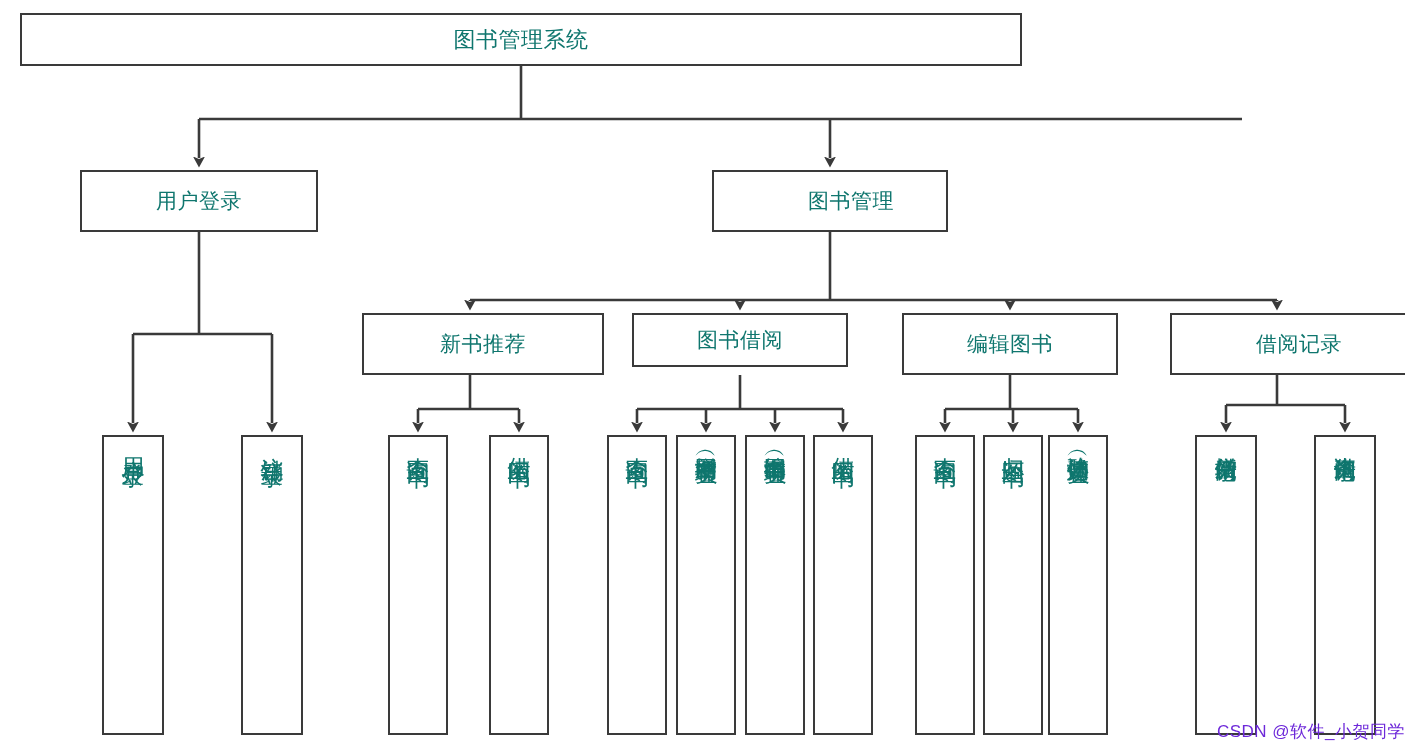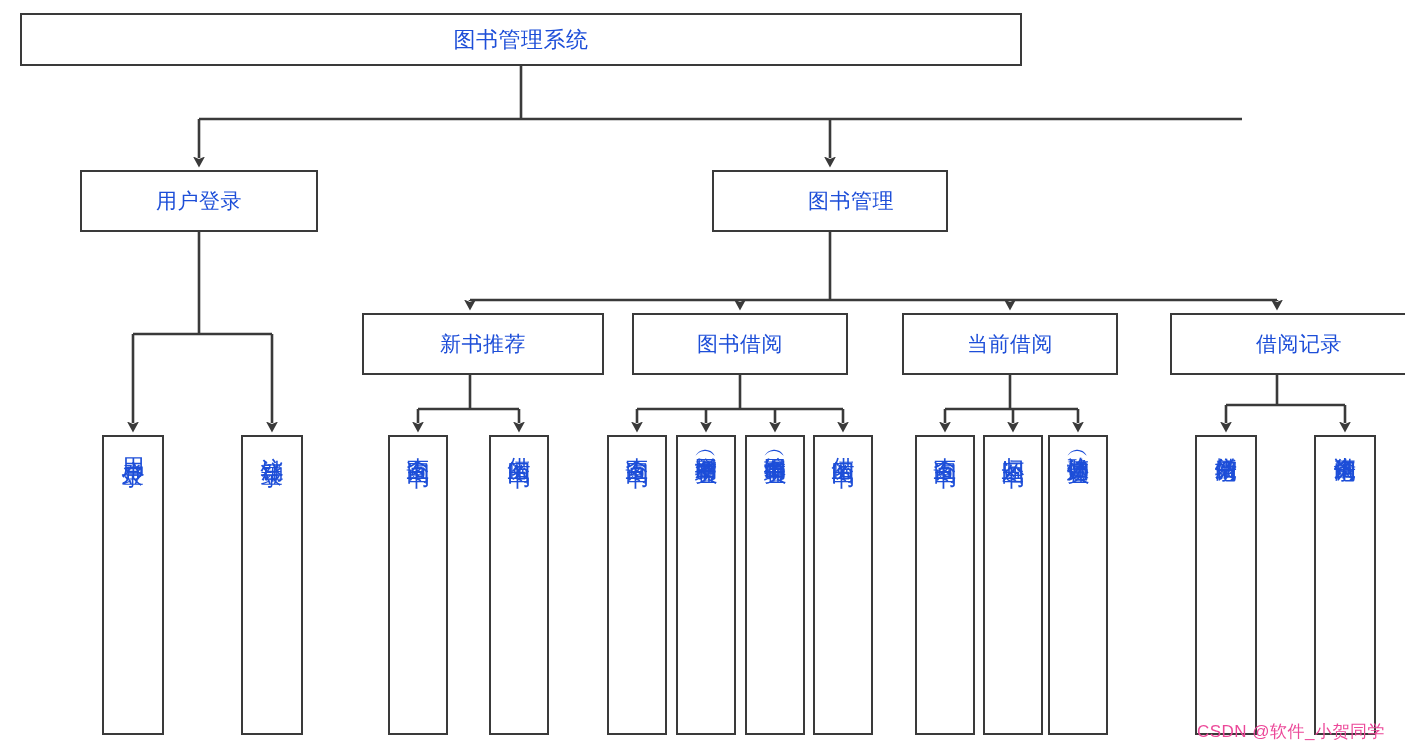--- a/index.html
+++ b/index.html
@@ -27,21 +27,21 @@
     pointer-events: none;
   }
   .node {
     position: absolute;
     box-sizing: border-box;
     background: #ffffff;
     border: 2px solid #3a3a3a;
     display: flex;
     align-items: center;
     justify-content: center;
-    color: #1d4ed8;
+    color: #0f766e;
   }
   .node .label {
     display: block;
     text-align: center;
     line-height: 1.18;
     white-space: nowrap;
   }
   
   .node.h .label {
     font-size: 21px;
@@ -63,24 +63,24 @@
     letter-spacing: 3px;
     white-space: nowrap;
     margin: 0 auto;
   }
   .node.v.tall .label {
     letter-spacing: 1px;
     font-size: 22px;
   }
   .watermark {
     position: absolute;
-    right: 20px;
+    right: 0;
     bottom: 4px;
     font-size: 17px;
-    color: #ec4899;
+    color: #6d28d9;
     white-space: nowrap;
     letter-spacing: 0.5px;
     margin-top: 34px;
   }
 </style>
 </head>
 <body>
 
 <div id="canvas">
 
@@ -143,25 +143,25 @@
   <div class="node h" style="left:80px; top:170px; width:238px; height:62px;">
     <span class="label">用户登录</span>
   </div>
   <div class="node h" style="left:712px; top:170px; width:236px; height:62px;padding-left:42px;">
     <span class="label">图书管理</span>
   </div>
 
   <div class="node h" style="left:362px; top:313px; width:242px; height:62px;">
     <span class="label">新书推荐</span>
   </div>
-  <div class="node h" style="left:632px; top:313px; width:216px; height:62px;">
+  <div class="node h" style="left:632px; top:313px; width:216px; height:54px;">
     <span class="label">图书借阅</span>
   </div>
   <div class="node h" style="left:902px; top:313px; width:216px; height:62px;">
-    <span class="label">当前借阅</span>
+    <span class="label">编辑图书</span>
   </div>
   <div class="node h" style="left:1170px; top:313px; width:258px; height:62px;">
     <span class="label">借阅记录</span>
   </div>
 
   <div class="node v" style="left:102px; top:435px; width:62px; height:300px;">
     <span class="label">用户登录</span>
   </div>
   <div class="node v" style="left:241px; top:435px; width:62px; height:300px;">
     <span class="label">注销登录</span>

